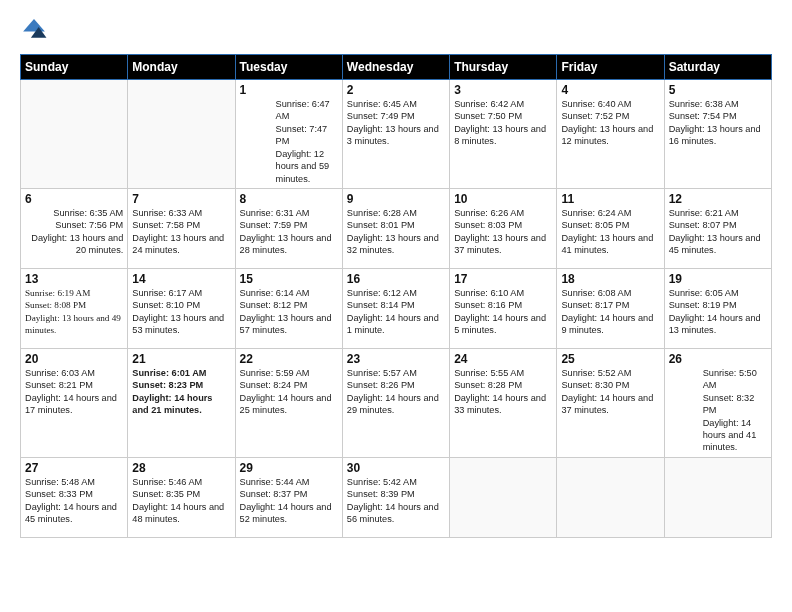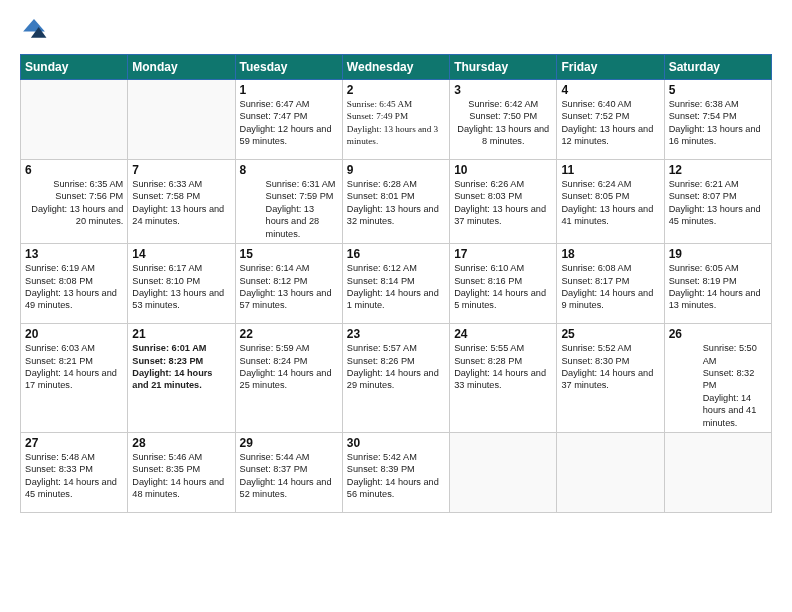--- a/index.html
+++ b/index.html
@@ -53,21 +53,21 @@
     .subtitle {
       font-size: 14px;
       color: #333;
     }
     .calendar {
       width: 100%;
       border-collapse: collapse;
       border: 1px solid #ccc;
     }
     .calendar th {
-      background: #0f766e;
+      background: #000000;
       color: #fff;
       font-size: 12px;
       font-weight: bold;
       padding: 5px 4px;
       text-align: left;
       border: 1px solid #2a6aaf;
     }
     .calendar td {
       vertical-align: top;
       border: 1px solid #ccc;
@@ -128,33 +128,33 @@
           <th>Friday</th>
           <th>Saturday</th>
         </tr>
     </thead>
     <tbody id="calendar-body">
     <tr class="week-row">
           <td class="empty"></td>
           <td class="empty"></td>
           <td>
             <div class="day-num">1</div>
-            <div class="day-info" style="white-space: pre-line;">Sunrise: 6:47 AM
+            <div class="day-info" style="white-space: pre-line; margin-left: 36px;">Sunrise: 6:47 AM
 Sunset: 7:47 PM
 Daylight: 12 hours and 59 minutes.</div>
           </td>
           <td>
             <div class="day-num">2</div>
-            <div class="day-info" style="white-space: pre-line; font-family: Liberation Serif, serif;">Sunrise: 6:45 AM
+            <div class="day-info" style="white-space: pre-line;">Sunrise: 6:45 AM
 Sunset: 7:49 PM
 Daylight: 13 hours and 3 minutes.</div>
           </td>
           <td>
             <div class="day-num">3</div>
-            <div class="day-info" style="white-space: pre-line; text-align: center;">Sunrise: 6:42 AM
+            <div class="day-info" style="white-space: pre-line;">Sunrise: 6:42 AM
 Sunset: 7:50 PM
 Daylight: 13 hours and 8 minutes.</div>
           </td>
           <td>
             <div class="day-num">4</div>
             <div class="day-info" style="white-space: pre-line;">Sunrise: 6:40 AM
 Sunset: 7:52 PM
 Daylight: 13 hours and 12 minutes.</div>
           </td>
           <td>
@@ -172,21 +172,21 @@
 Daylight: 13 hours and 20 minutes.</div>
           </td>
           <td>
             <div class="day-num">7</div>
             <div class="day-info" style="white-space: pre-line;">Sunrise: 6:33 AM
 Sunset: 7:58 PM
 Daylight: 13 hours and 24 minutes.</div>
           </td>
           <td>
             <div class="day-num">8</div>
-            <div class="day-info" style="white-space: pre-line; margin-left: 26px;">Sunrise: 6:31 AM
+            <div class="day-info" style="white-space: pre-line;">Sunrise: 6:31 AM
 Sunset: 7:59 PM
 Daylight: 13 hours and 28 minutes.</div>
           </td>
           <td>
             <div class="day-num">9</div>
             <div class="day-info" style="white-space: pre-line;">Sunrise: 6:28 AM
 Sunset: 8:01 PM
 Daylight: 13 hours and 32 minutes.</div>
           </td>
           <td>
@@ -204,21 +204,21 @@
           <td>
             <div class="day-num">12</div>
             <div class="day-info" style="white-space: pre-line;">Sunrise: 6:21 AM
 Sunset: 8:07 PM
 Daylight: 13 hours and 45 minutes.</div>
           </td>
         </tr>
         <tr class="week-row">
           <td>
             <div class="day-num">13</div>
-            <div class="day-info" style="white-space: pre-line;">Sunrise: 6:19 AM
+            <div class="day-info" style="white-space: pre-line; font-family: Liberation Serif, serif;">Sunrise: 6:19 AM
 Sunset: 8:08 PM
 Daylight: 13 hours and 49 minutes.</div>
           </td>
           <td>
             <div class="day-num">14</div>
             <div class="day-info" style="white-space: pre-line;">Sunrise: 6:17 AM
 Sunset: 8:10 PM
 Daylight: 13 hours and 53 minutes.</div>
           </td>
           <td>

